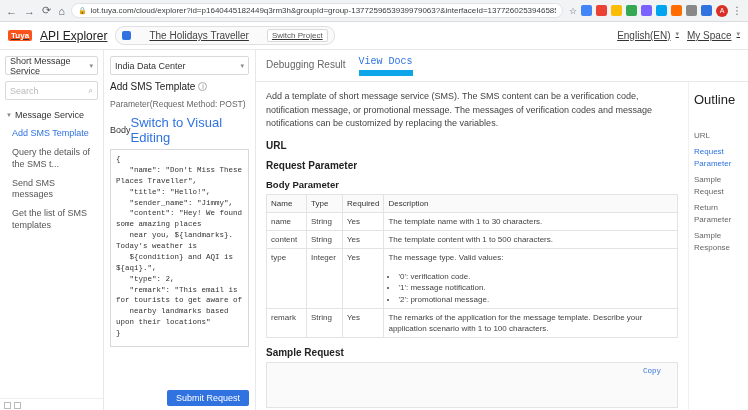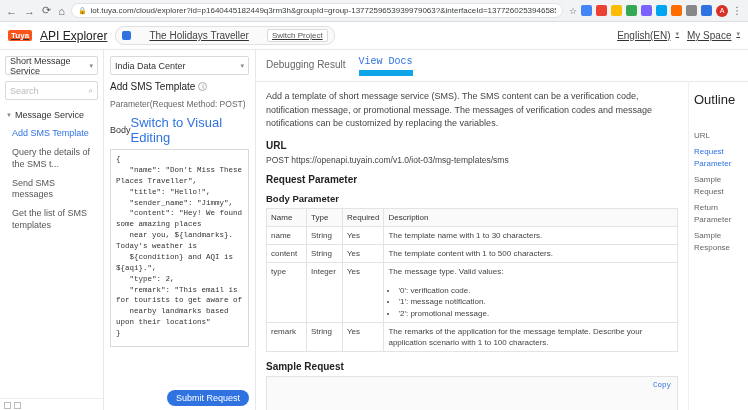--- a/index.html
+++ b/index.html
@@ -144,21 +144,21 @@
     color:#333;
     padding:4px 5px;
     white-space: pre-wrap;
     overflow:hidden;
     background:#fff;
     resize:none;
     width:100%;
   }
   .submit-wrap { position:absolute; bottom:6px; right:6px; }
   .submit-btn {
-    background:#2f72e0; color:#fff; border:none; border-radius:8px;
+    background:#2f72e0; color:#fff; border:none; border-radius:2px;
     font-size:9px; padding:3px 9px;
   }
 
   
   .docs {
     flex:1;
     display:flex;
     flex-direction:column;
     overflow:hidden;
   }
@@ -192,21 +192,21 @@
     font-family:"Liberation Mono", monospace;
     font-size:7.5px;
     color:#333;
     padding:5px 6px;
     line-height:1.5;
     white-space:pre;
     overflow:hidden;
     margin-bottom:3px;
   }
   .copy-link {
-    position:absolute; top:3px; right:6px;
+    position:absolute; top:3px; right:16px;
     font-size:7.5px; color:#2f72e0;
   }
 
   
   .outline {
     width: 60px;
     border-left:1px solid #f0f0f0;
     padding: 8px 5px;
     font-size:8px;
     color:#666;
@@ -324,21 +324,20 @@
     <div class="docs-tabs">
       <div class="tab">Debugging Result</div>
       <div class="tab active">View Docs</div>
     </div>
 
     <div class="docs-body">
       <div class="docs-content">
         <div class="doc-intro">Add a template of short message service (SMS). The SMS content can be a verification code, notification message, or promotional message. The messages of verification codes and message notifications can be customized by replacing the variables.</div>
 
         <div class="sec-h">URL</div>
-        <div class="url-line">POST https://openapi.tuyain.com/v1.0/iot-03/msg-templates/sms</div>
 
         <div class="sec-h">Request Parameter</div>
         <div class="sec-h2">Body Parameter</div>
 
         <table class="params-tbl">
           <thead>
             <tr>
               <th class="col-name">Name</th>
               <th class="col-type">Type</th>
               <th class="col-req">Required</th>

